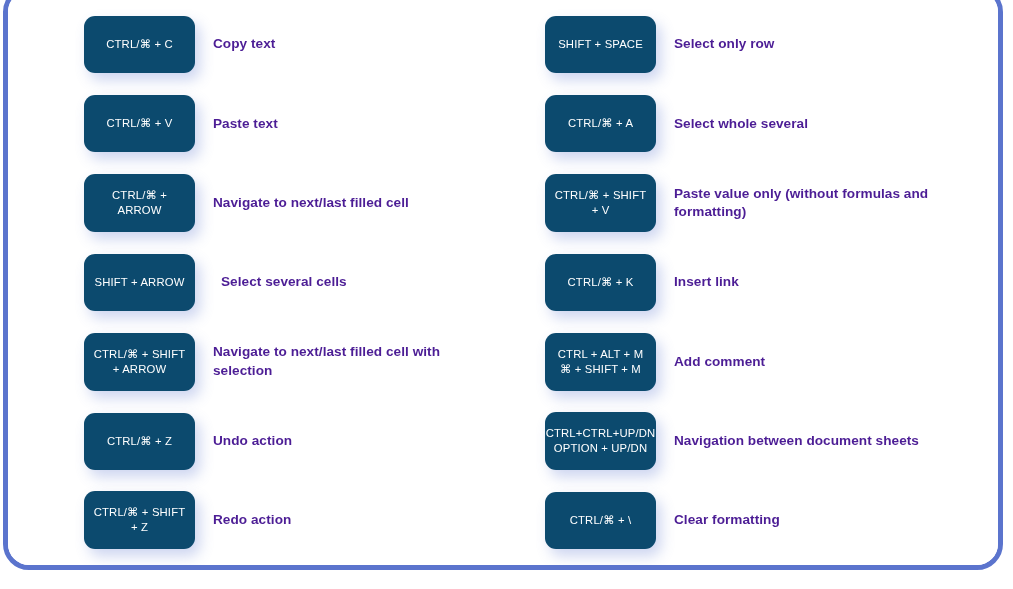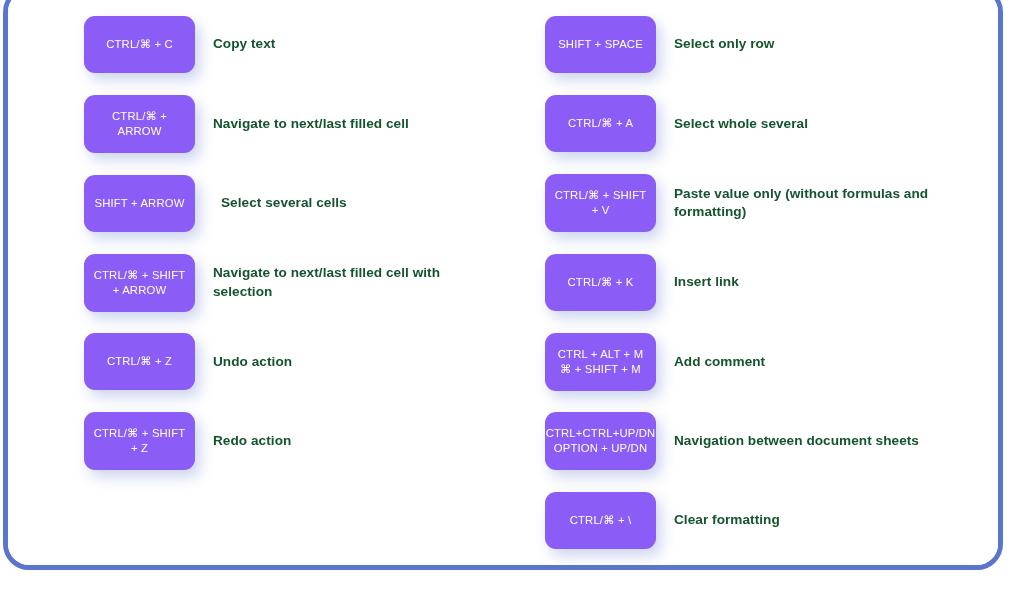--- a/index.html
+++ b/index.html
@@ -60,59 +60,63 @@
     height: 79.3px;
     display: flex;
     align-items: center;
   }
 
   .key-badge {
     flex: 0 0 auto;
     width: 111px;
     min-height: 57px;
     box-sizing: border-box;
-    background: #8b5cf6;
+    background: #0c4a6e;
     border-radius: 11px;
     color: #ffffff;
     display: flex;
     align-items: center;
     justify-content: center;
     text-align: center;
     padding: 14px 6px;
     font-size: 11.3px;
     line-height: 15px;
     letter-spacing: 0.15px;
     font-weight: 400;
     box-shadow: 5px 7px 14px rgba(91, 116, 205, 0.30);
     white-space: pre-line;
   }
 
   .row-desc {
     flex: 1 1 auto;
     margin-left: 18px;
-    color: #14532d;
+    color: #4c1d95;
     font-size: 13.6px;
     line-height: 18.5px;
     font-weight: 700;
     letter-spacing: 0.05px;
     max-width: 275px;
   }
   .row-desc.indent { margin-left: 26px; }
 </style>
 </head>
 <body>
 
 <div class="card-frame">
   <div class="card-inner">
     <div class="columns">
 
       <div class="column column-left">
         <div class="row">
           <div class="key-badge">CTRL/⌘ + C</div>
           <div class="row-desc">Copy text</div>
+        </div>
+        <div class="row">
+          <div class="key-badge">CTRL/⌘ + V</div>
+          <div class="row-desc">Paste text</div>
         </div>
         <div class="row">
           <div class="key-badge">CTRL/⌘ + ARROW</div>
           <div class="row-desc">Navigate to next/last filled cell</div>
         </div>
         <div class="row">
           <div class="key-badge">SHIFT + ARROW</div>
           <div class="row-desc indent">Select several cells</div>
         </div>
         <div class="row">

